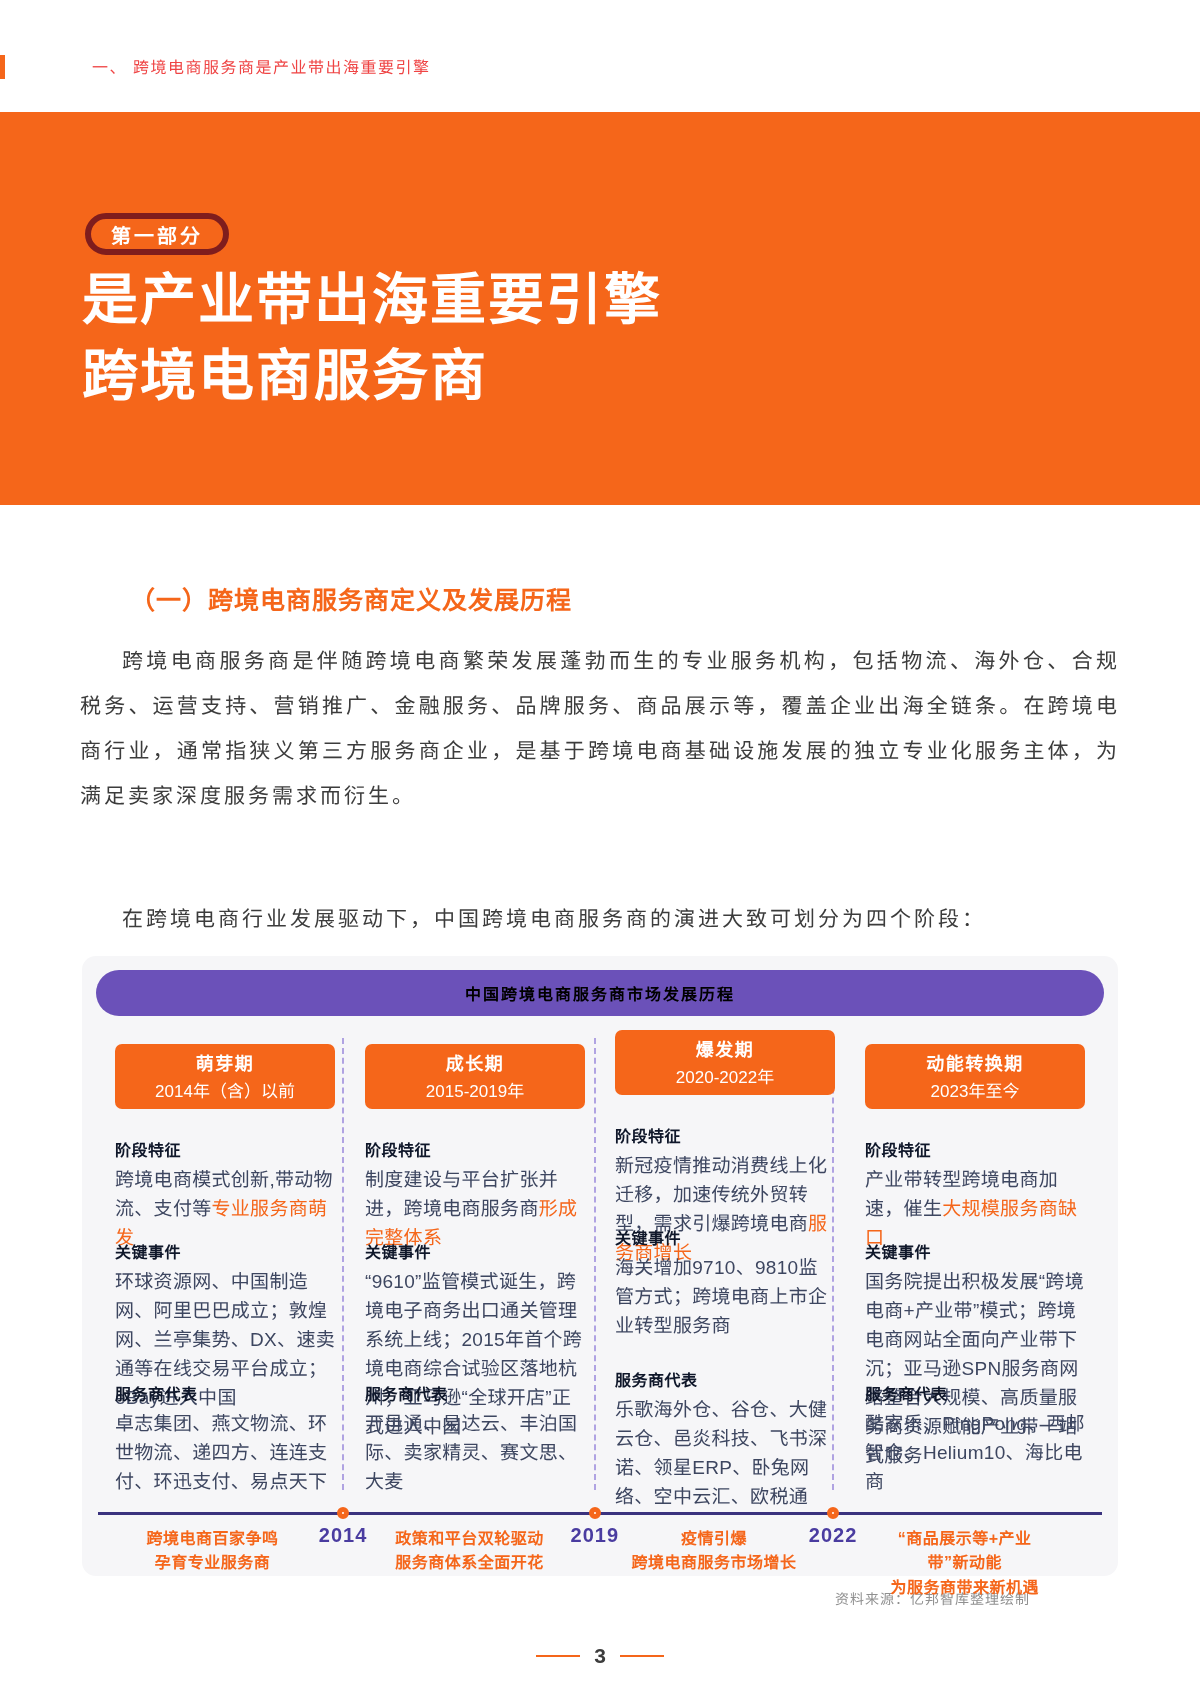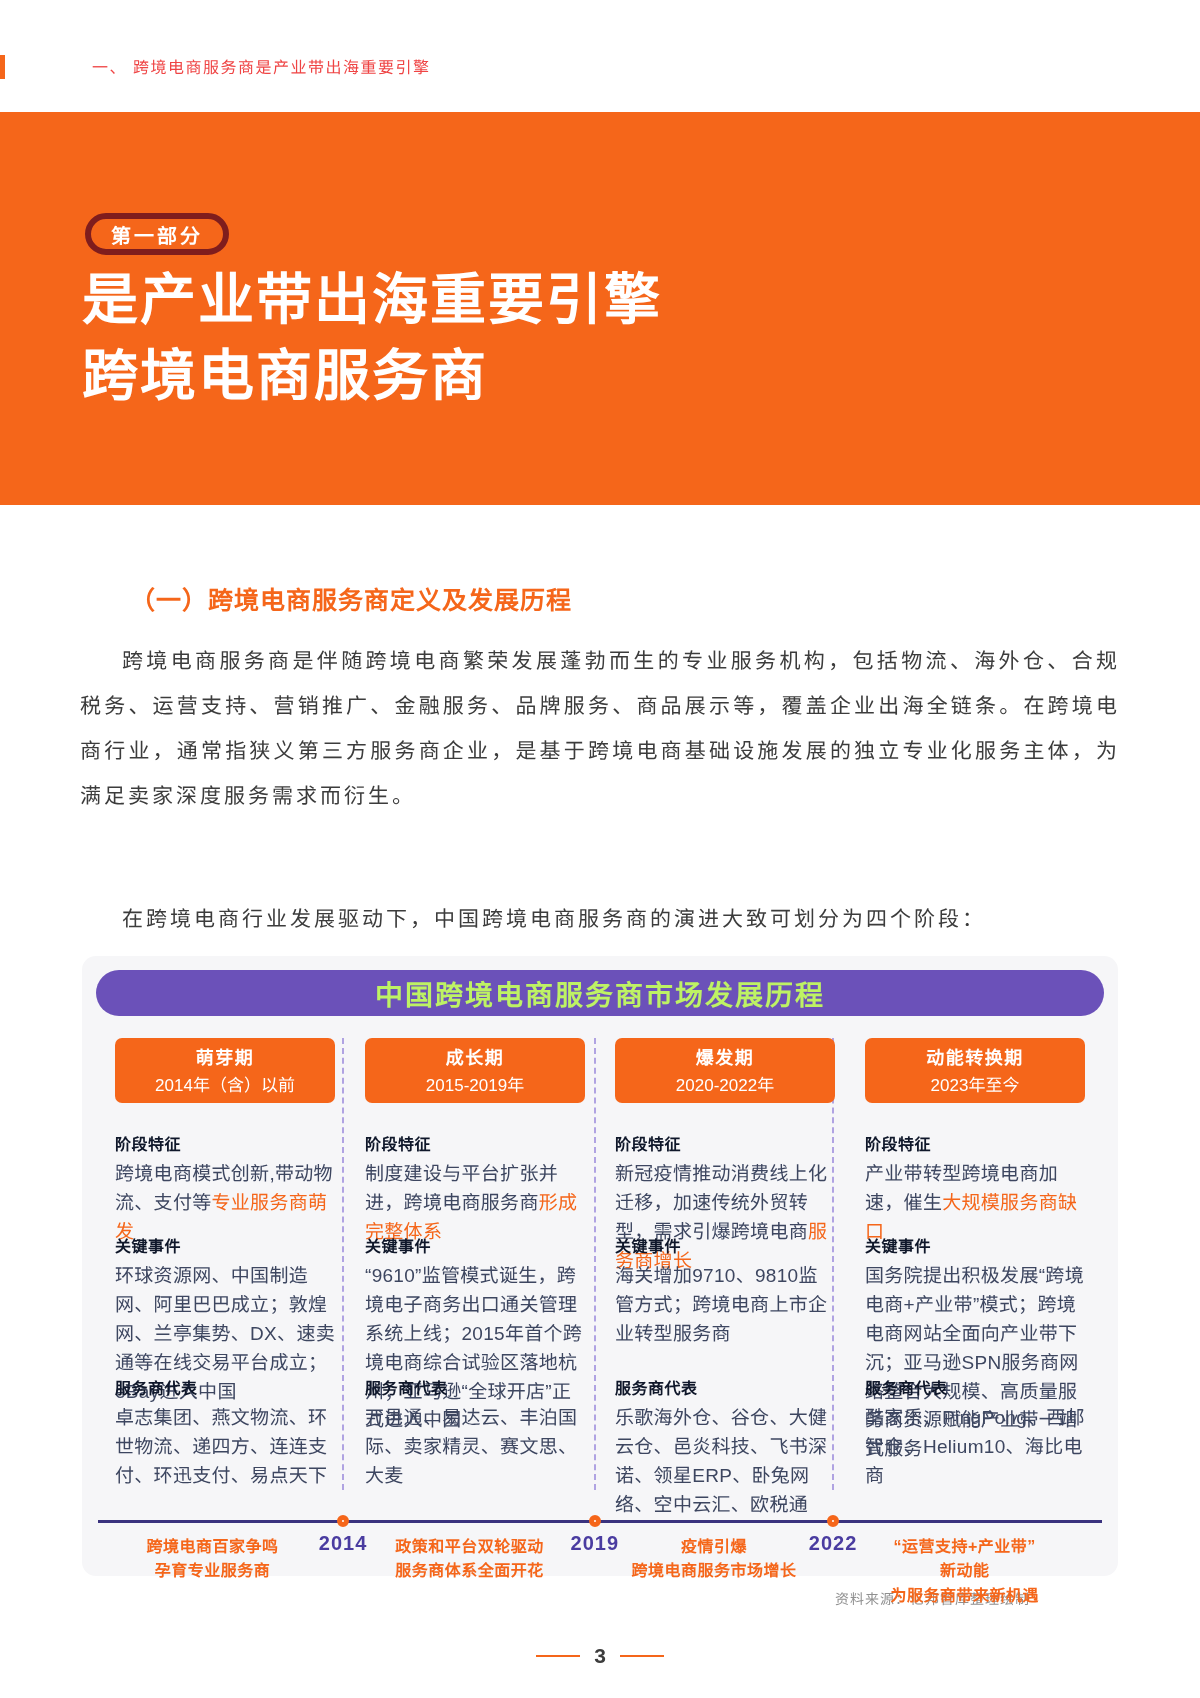--- a/index.html
+++ b/index.html
@@ -23,23 +23,23 @@
   .section-heading { position:absolute; left:130px; top:580px; font-size:25px; font-weight:bold;
            color:#F5661A; letter-spacing:1px; }
   .para { position:absolute; left:80px; width:1040px; font-size:21px; color:#3C3C3C; line-height:45px;
            letter-spacing:3px; text-indent:2em; }
   .para1 { top:638px; text-align:justify; }
   .para2 { top:896px; }
 
   
   .panel { position:absolute; left:82px; top:956px; width:1036px; height:620px; background:#F6F6F8; border-radius:14px; }
   .panel-title { margin:14px auto 0; width:1008px; height:46px; background:#6B51B9; border-radius:23px;
-           color:#bef264; font-size:28px; font-weight:bold; letter-spacing:2px;
+           color:#000000; font-size:16px; font-weight:bold; letter-spacing:2px;
            display:flex; align-items:center; justify-content:center; }
-  .columns { display:flex; margin-top:22px; min-height:450px; position:relative; z-index:2; padding:0 18px; }
+  .columns { display:flex; margin-top:14px; min-height:450px; position:relative; z-index:2; padding:0 18px;align-items:center; }
   .col { flex:1; padding:0 15px; }
   .stage-box { background:#F5661A; border-radius:7px; color:#ffffff; text-align:center; padding:5px 2px 7px; }
   .stage-name { font-size:18px; font-weight:bold; letter-spacing:1.5px; }
   .stage-period { font-size:17px; margin-top:2px; }
   .sec-h { font-size:16px; font-weight:bold; color:#0f172a; margin-bottom:5px; letter-spacing:0.5px; }
   .sec-p { font-size:19px; color:#3D4660; line-height:1.52; letter-spacing:0.3px; }
   .hl { color:#F5661A; }
   .sec-feature { margin-top:28px; height:102px; }
   .sec-events { height:142px; }
 
@@ -182,21 +182,21 @@
       <span class="tl-marker m3"></span>
       <span class="tl-caption c1">跨境电商百家争鸣
 孕育专业服务商</span>
       <span class="tl-year y1">2014</span>
       <span class="tl-caption c2">政策和平台双轮驱动
 服务商体系全面开花</span>
       <span class="tl-year y2">2019</span>
       <span class="tl-caption c3">疫情引爆
 跨境电商服务市场增长</span>
       <span class="tl-year y3">2022</span>
-      <span class="tl-caption c4">“运营支持+产业带”新动能
+      <span class="tl-caption c4">“商品展示等+产业带”新动能
 为服务商带来新机遇</span>
     </div>
   </div>
 
   <div class="source">资料来源：亿邦智库整理绘制</div>
 
   <div class="page-footer">
     <span class="dash"></span>
     <span class="pagenum">3</span>
     <span class="dash"></span>

